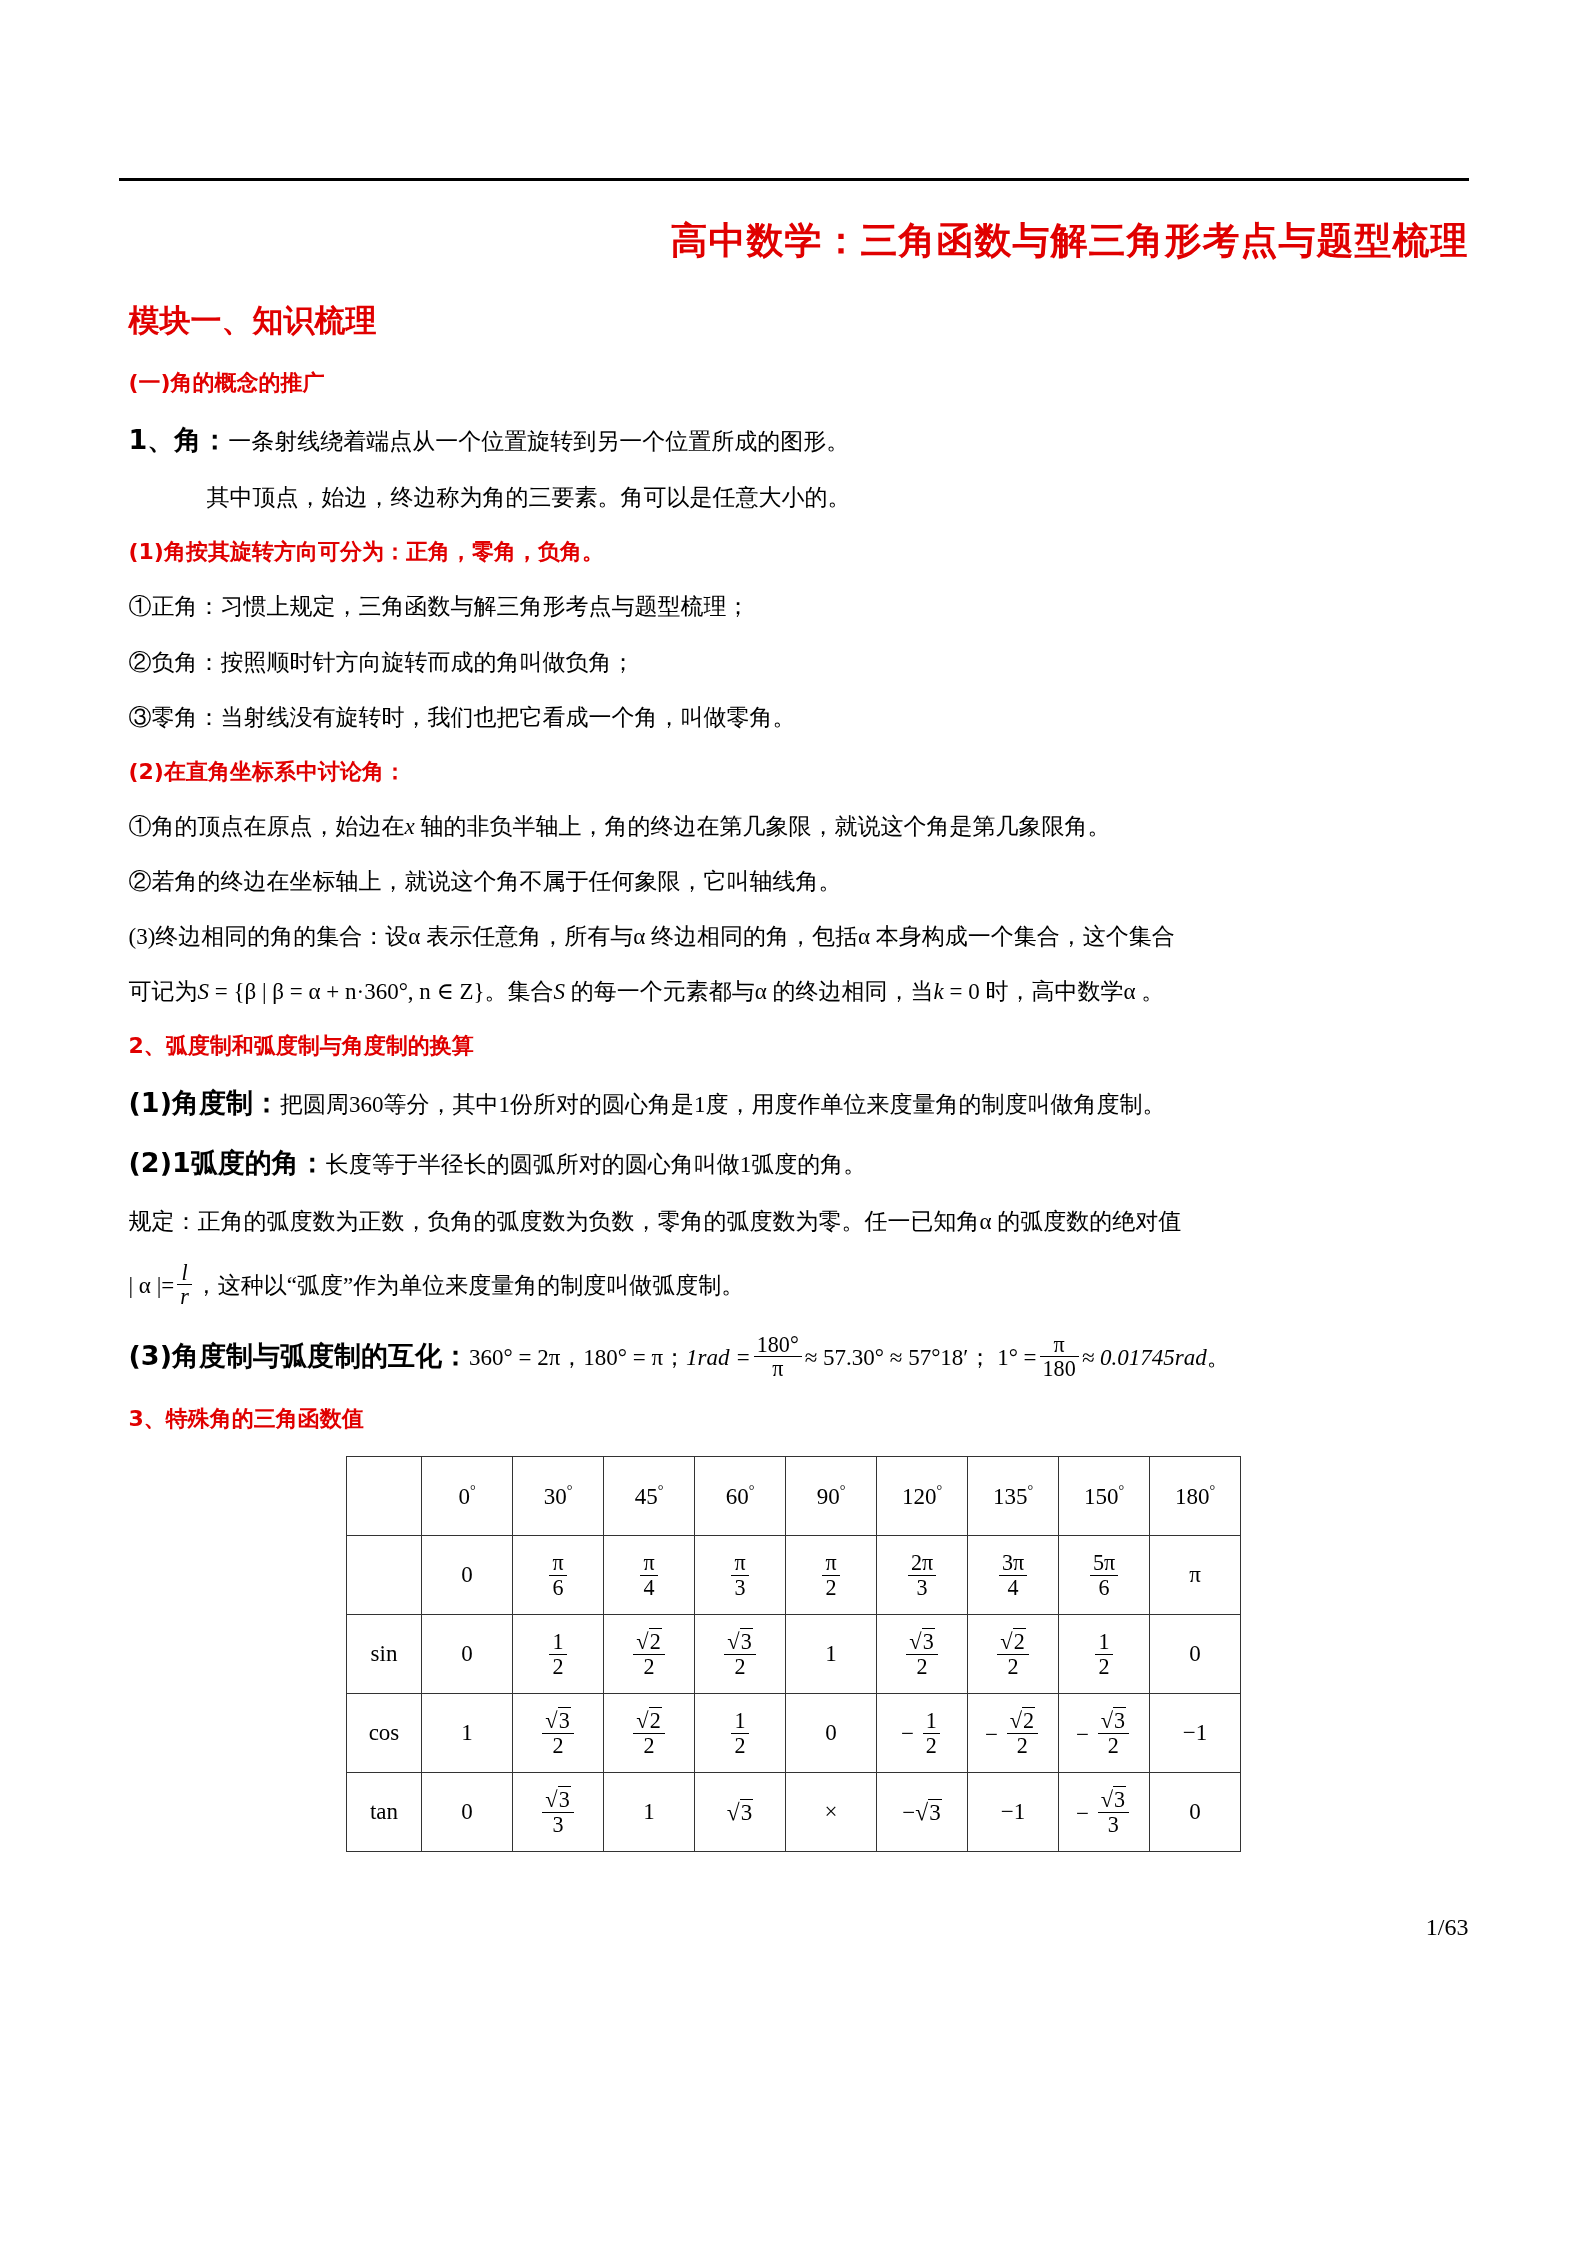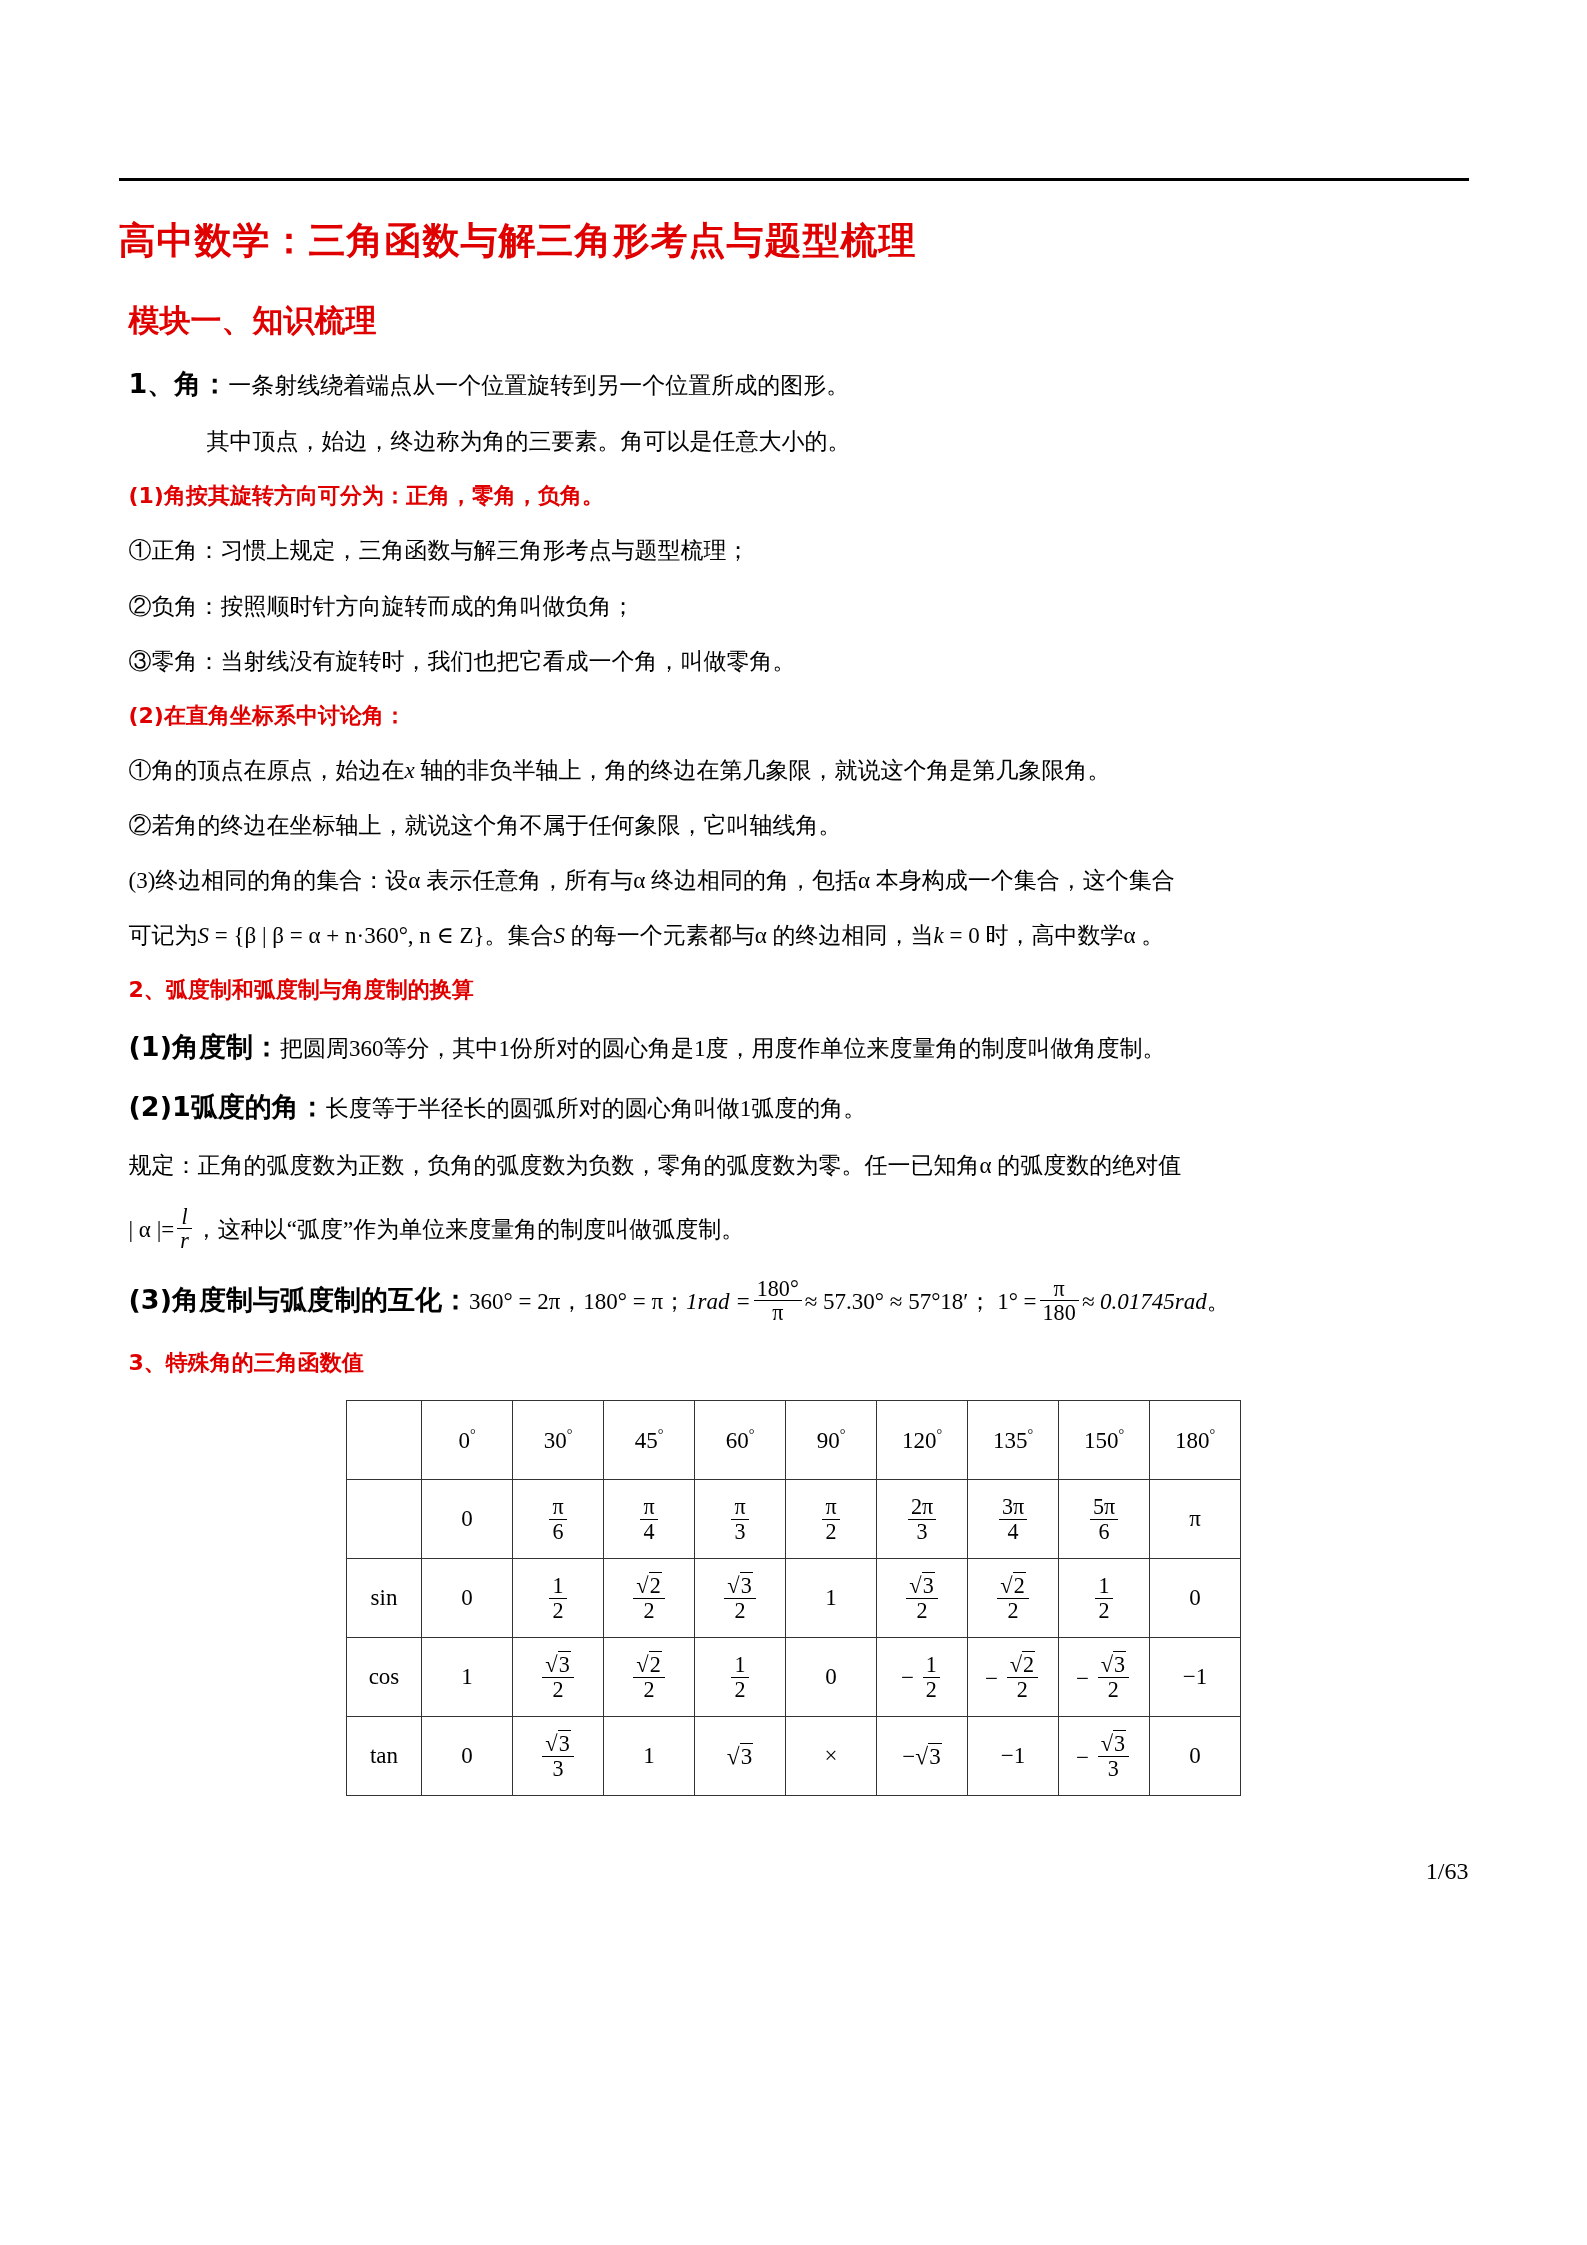--- a/index.html
+++ b/index.html
@@ -27,21 +27,21 @@
     border-top:3px solid #000;
     width:1350px;
     margin:0 auto;
     position:absolute;
     top:178px;
     left:119px;
   }
   .doc-title {
     color:#e00000;
     font-weight:bold;
-    text-align:left;
+    text-align:right;
     font-size:37px;
     letter-spacing:1px;
     margin:38px 0 0 0;
     font-family:"DejaVu Serif","Liberation Serif",serif;
   }
   .module-head {
     color:#e00000;
     font-weight:bold;
     font-size:31px;
     margin:34px 0 12px 10px;
@@ -124,20 +124,21 @@
 
 <div class="page">
   <div class="hrule"></div>
 
   <div class="content">
 
     <div class="doc-title">高中数学：三角函数与解三角形考点与题型梳理</div>
 
     <div class="module-head">模块一、知识梳理</div>
 
+    <div class="sub-head">(一)角的概念的推广</div>
 
     <div class="line">
       <span class="lead">1、角：</span><span>一条射线绕着端点从一个位置旋转到另一个位置所成的图形。</span>
     </div>
 
     <div class="line indent">其中顶点，始边，终边称为角的三要素。角可以是任意大小的。</div>
 
     <div class="red-line">(1)角按其旋转方向可分为：正角，零角，负角。</div>
 
     <div class="line">①正角：习惯上规定，三角函数与解三角形考点与题型梳理；</div>

